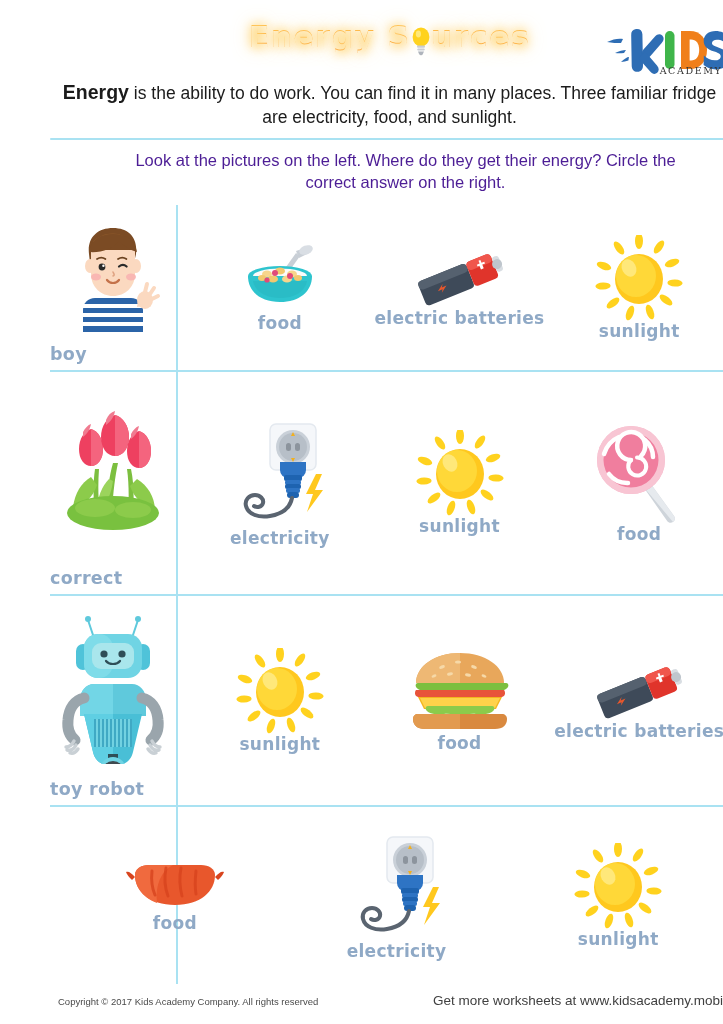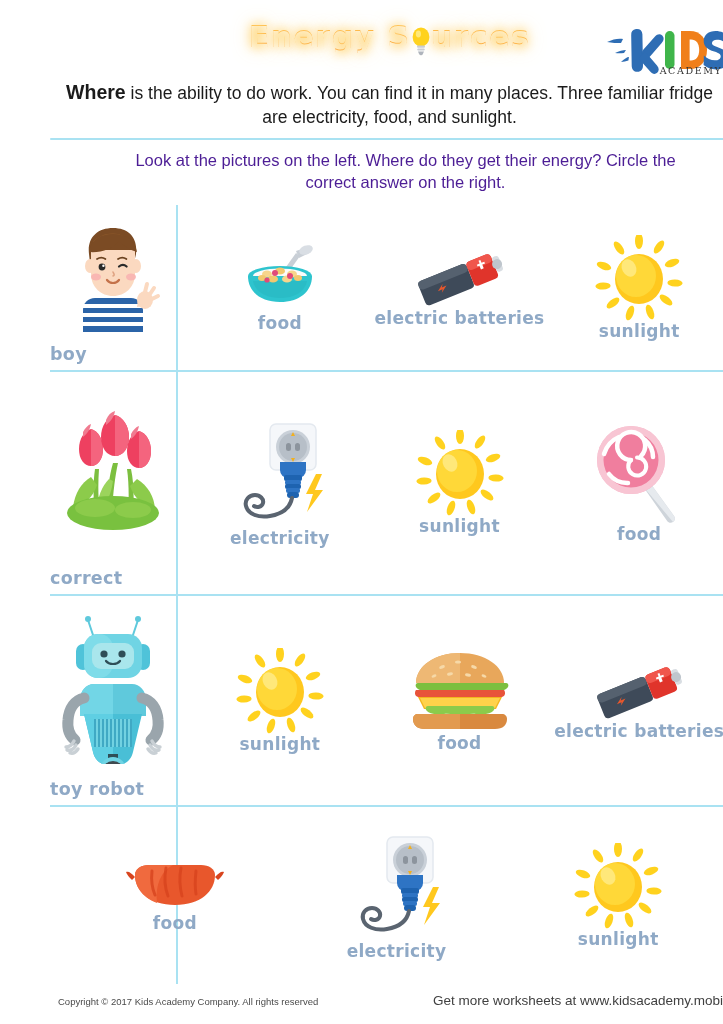--- a/index.html
+++ b/index.html
@@ -114,21 +114,21 @@
         <rect x="60" y="11" width="9.5" height="38" rx="4.7" fill="#3FB54A"></rect>
         <path d="M76 11h9c10 0 17 7.6 17 19s-7 19-17 19h-9z" fill="#F07F1A"></path>
         <path d="M84.6 19.5v21h1.4c5 0 8.2-4 8.2-10.5s-3.2-10.5-8.2-10.5z" fill="#ffffff"></path>
         <path d="M123 16c-3-3.2-7.6-5-12.3-5-7.2 0-12 4-12 10 0 5.4 3.4 8.2 10.6 10.6 5 1.7 6.4 2.7 6.4 4.8 0 2.4-2.2 3.9-5.8 3.9-4.2 0-8-1.8-11-4.8l-.3 9.6c3.2 2.8 7.6 4.4 12.3 4.4 8 0 13.2-4.3 13.2-10.9 0-5.6-3.2-8.6-10.8-11.1-5-1.6-6.3-2.5-6.3-4.4 0-2 1.9-3.3 5-3.3 3.6 0 7 1.5 9.8 4z" fill="#2E6DB4"></path>
         <text x="86" y="54" text-anchor="middle" font-family="DejaVu Serif, serif" font-size="9.5" letter-spacing="1.6" fill="#333333">ACADEMY</text>
       </svg>
     </div>
   </div>
 
   <div class="intro">
-    <b>Where</b><span> is the ability to do work. You can find it in many places. Three familiar fridge are electricity, food, and sunlight.</span>
+    <b>Energy</b><span> is the ability to do work. You can find it in many places. Three familiar fridge are electricity, food, and sunlight.</span>
   </div>
 
   <div class="rule"></div>
 
   <div class="instruction">Look at the pictures on the left. Where do they get their energy? Circle the correct answer on the right.</div>
 
   <div class="grid">
     <div class="vline"></div>
 
     <div class="row row-1">

